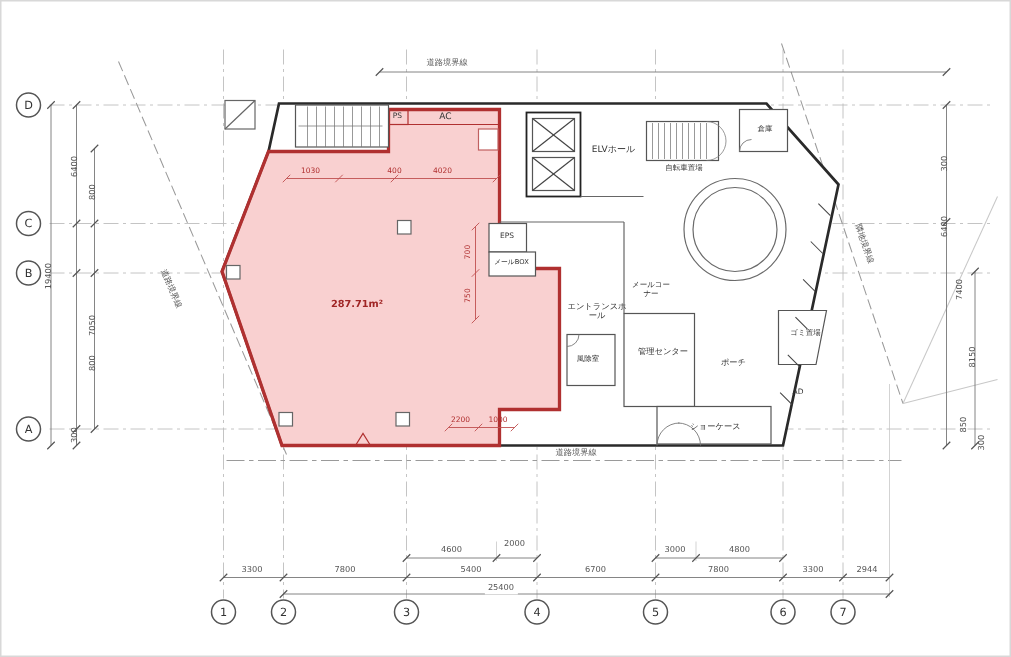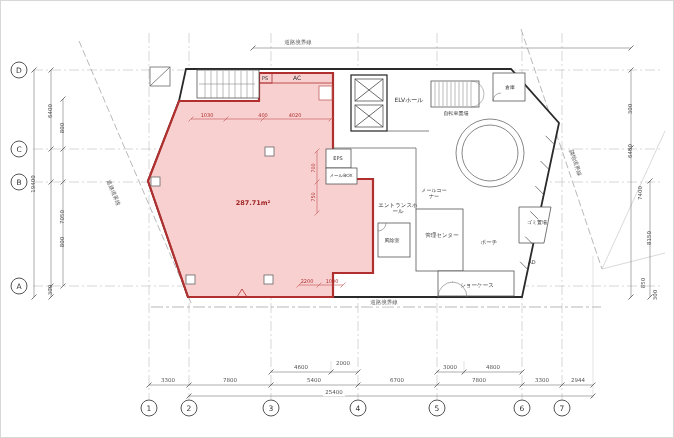--- a/index.html
+++ b/index.html
@@ -187,21 +187,21 @@
   <div class="lbl sm" style="left:337px;top:157px;">EPS</div>
   <div class="lbl sm" style="left:340px;top:175px;font-size:4.5px;">メールBOX</div>
   <div class="lbl sm wrap" style="left:433px;top:193px;width:26px;">メールコーナー</div>
   <div class="lbl wrap" style="left:397px;top:207px;width:42px;font-size:5.5px;">エントランスホール</div>
   <div class="lbl sm" style="left:391px;top:239px;">風除室</div>
   <div class="lbl" style="left:441px;top:235px;font-size:5.5px;">管理センター</div>
   <div class="lbl" style="left:488px;top:242px;font-size:5.5px;">ポーチ</div>
   <div class="lbl sm wrap" style="left:536px;top:222px;width:22px;">ゴミ置場</div>
   <div class="lbl sm" style="left:531px;top:261px;">AD</div>
   <div class="lbl" style="left:476px;top:285px;font-size:5.5px;">ショーケース</div>
-  <div class="lbl area" style="left:252px;top:202px;">287.71m²</div>
+  <div class="lbl area" style="left:237px;top:202px;">287.71m²</div>
 
   <div class="lbl dim" style="left:297px;top:42px;">道路境界線</div>
   <div class="lbl dim onwhite" style="left:383px;top:302px;">道路境界線</div>
   <div class="lbl dim r67" style="left:112px;top:192px;">道路境界線</div>
   <div class="lbl dim r71" style="left:574px;top:162px;">隣地境界線</div>
 
   <div class="bubble" style="left:18px;top:69px;">D</div>
   <div class="bubble" style="left:18px;top:148px;">C</div>
   <div class="bubble" style="left:18px;top:181px;">B</div>
   <div class="bubble" style="left:18px;top:285px;">A</div>

